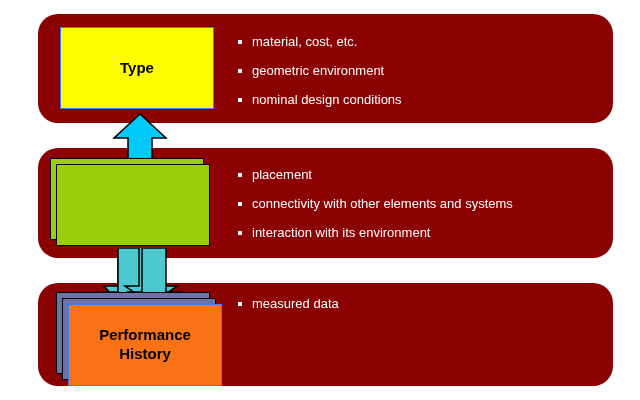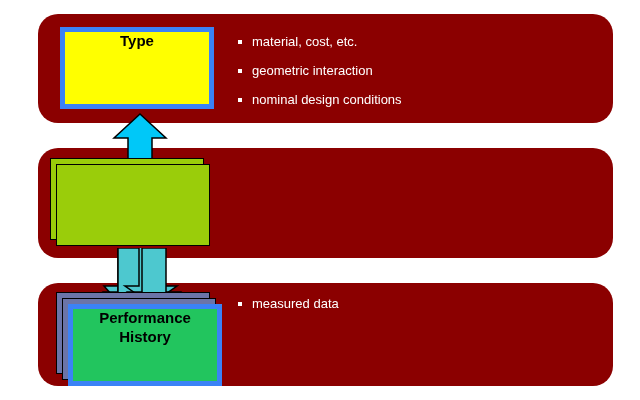--- a/index.html
+++ b/index.html
@@ -24,24 +24,24 @@
     left: 38px;
     width: 575px;
   }
   #band-type        { top: 14px;  height: 109px; }
   #band-occurrence  { top: 148px; height: 110px; }
   #band-performance { top: 283px; height: 103px; }
 
   
   .box {
     position: absolute;
-    border: 5px solid #3b82f6;
+    border: 1px solid #3b82f6;
     box-sizing: border-box;
     display: flex;
-    align-items: flex-start;
+    align-items: center;
     justify-content: center;
     text-align: center;
     color: #000000;
     font-size: 15px;
     font-weight: bold;
     line-height: 1.25;
   }
   .box-shadowlayer {
     position: absolute;
     border: 1px solid #000000;
@@ -65,21 +65,21 @@
     background: #9ACD0A;
   }
 
   
   .perf-layer { background: #6B74A8; }
   #perf-layer-3 { left: 56px; top: 292px; width: 154px; height: 82px; }
   #perf-layer-2 { left: 62px; top: 298px; width: 154px; height: 82px; }
   #performance-box {
     left: 68px; top: 304px;
     width: 154px; height: 82px;
-    background: #22c55e;
+    background: #f97316;
   }
 
   
   .arrow { position: absolute; }
   #arrow-up { left: 100px; top: 112px; width: 80px; height: 62px; }
   .arrow-down-group { left: 92px; top: 248px; width: 110px; height: 62px; }
 
   
   .bullets {
     position: absolute;
@@ -115,32 +115,39 @@
   <div class="band" id="band-occurrence"></div>
   <div class="band" id="band-performance"></div>
 
   <div class="box" id="type-box">
     <span>Type</span>
   </div>
 
   <div class="bullets" id="bullets-type">
     <ul>
       <li>material, cost, etc.</li>
-      <li>geometric interaction</li>
+      <li>geometric environment</li>
       <li>nominal design conditions</li>
     </ul>
   </div>
 
   <svg class="arrow" id="arrow-up" viewBox="0 0 80 62">
     <polygon points="40,2 66,26 52,26 52,62 28,62 28,26 14,26" fill="#00C8F8" stroke="#000000" stroke-width="1.5"></polygon>
   </svg>
 
   <div class="box-shadowlayer occ-layer" id="occ-layer-3"></div>
   <div class="box-shadowlayer occ-layer" id="occ-layer-2"></div>
 
+  <div class="bullets" id="bullets-occurrence">
+    <ul>
+      <li>placement</li>
+      <li>connectivity with other elements and systems</li>
+      <li>interaction with its environment</li>
+    </ul>
+  </div>
 
   <svg class="arrow arrow-down-group" viewBox="0 0 110 62">
     <polygon points="38,38 12,38 26,54 26,0 50,0 50,54" fill="#4DC8CF" stroke="#000000" stroke-width="1.5" transform="translate(0,0)"></polygon>
     <polygon points="26,0 50,0 50,44 64,44 38,62 12,44 26,44" fill="#4DC8CF" stroke="#000000" stroke-width="1.5"></polygon>
     <polygon points="41,0 65,0 65,44 79,44 53,62 27,44 41,44" fill="#4DC8CF" stroke="#000000" stroke-width="1.5" transform="translate(6,-6)"></polygon>
     <polygon points="56,0 80,0 80,44 94,44 68,62 42,44 56,44" fill="#4DC8CF" stroke="#000000" stroke-width="1.5" transform="translate(-6,0)"></polygon>
   </svg>
 
   <div class="box-shadowlayer perf-layer" id="perf-layer-3"></div>
   <div class="box-shadowlayer perf-layer" id="perf-layer-2"></div>

